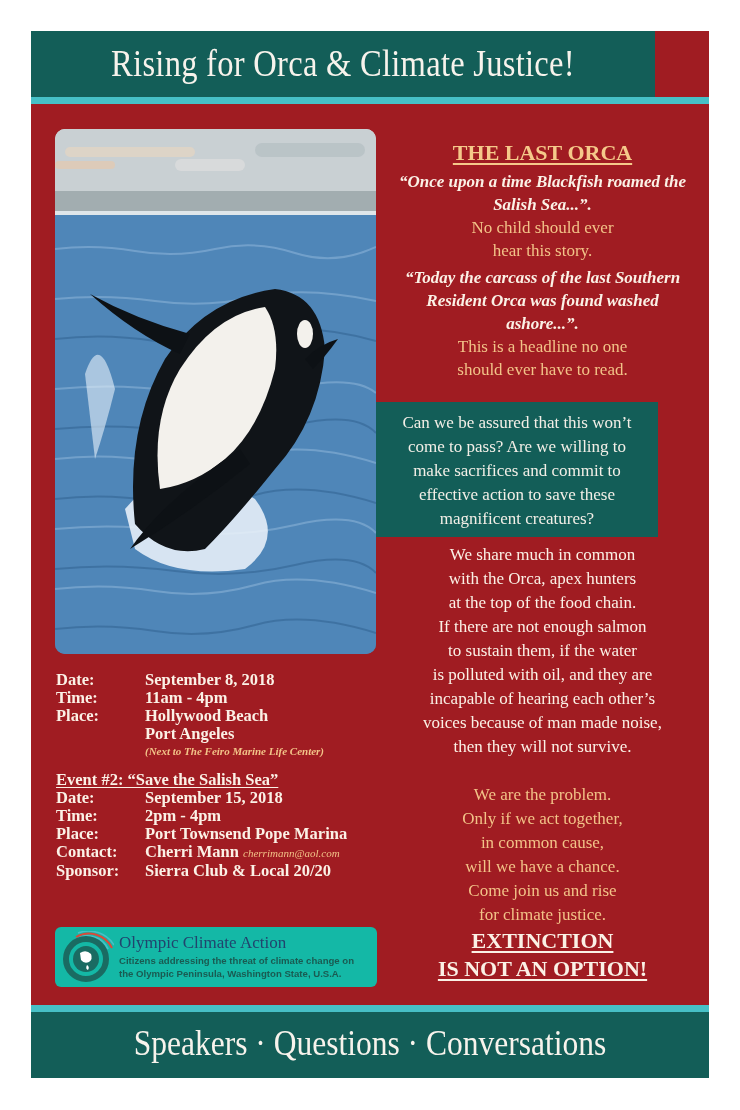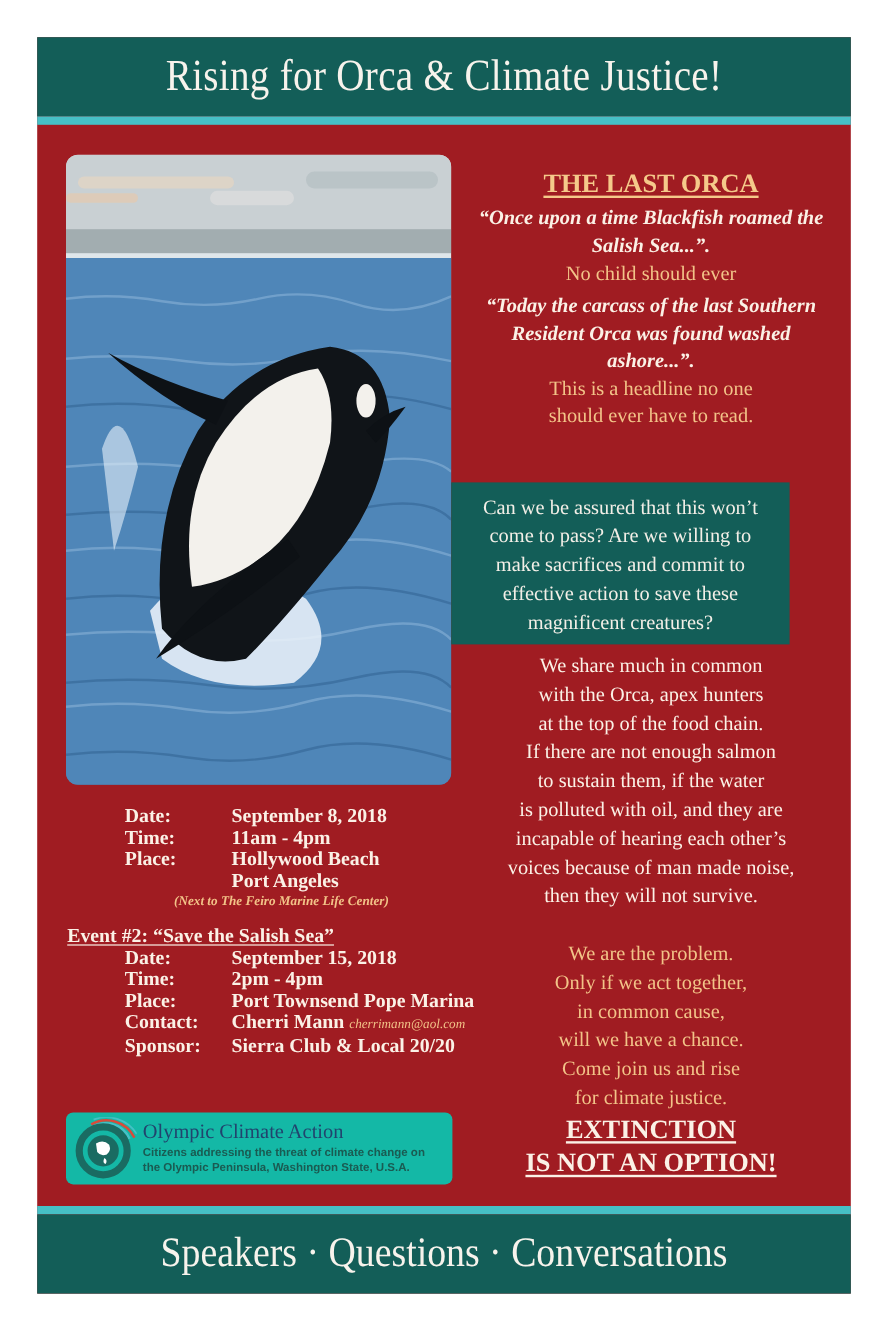--- a/index.html
+++ b/index.html
@@ -1,21 +1,21 @@
 <!DOCTYPE html>
 <html><head>
   <meta charset="utf-8">
   <style>
     * { box-sizing: border-box; margin: 0; padding: 0; }
     html, body { width: 740px; height: 1110px; background: #ffffff; overflow: hidden; }
     body { position: relative; font-family: "Liberation Serif", "DejaVu Serif", serif; }
 
     .poster { position: absolute; left: 31px; top: 31px; width: 678px; height: 1047px; background: #a01c22; }
 
-    .header { position: absolute; left: 0; top: 0; width: 678px; height: 66px; background: #135e58; }
+    .header { position: absolute; left: 0; top: 0; width: 624px; height: 66px; background: #135e58; }
     .header-title { position: absolute; left: 0; top: 0; width: 100%; height: 66px; line-height: 66px; text-align: center; color: #f7f3ec; font-size: 37px; letter-spacing: 0.3px; transform: scaleX(0.88); transform-origin: center; white-space: nowrap; }
     .stripe-top { position: absolute; left: 0; top: 66px; width: 678px; height: 7px; background: #46c0c6; }
 
     .photo { position: absolute; left: 24px; top: 98px; width: 321px; height: 525px; border-radius: 10px; overflow: hidden;
       background: linear-gradient(180deg, #d7dde0 0%, #b9c2c6 8%, #9aa6aa 14%, #a8b3b4 16%, #7ea7c9 17%, #5c8fbf 40%, #3e76a8 70%, #4a82b3 100%); }
     .photo svg { position: absolute; left: 0; top: 0; }
 
     .right-col { position: absolute; left: 345px; top: 73px; width: 333px; }
     .block { text-align: center; }
     .last-orca-heading { margin-top: 36px; color: #f5c98a; font-size: 22px; font-weight: bold; text-decoration: underline; text-underline-offset: 3px; line-height: 26px; }
@@ -24,21 +24,21 @@
     .gap-4 { margin-top: 4px; }
 
     .teal-box { position: absolute; left: 345px; top: 371px; width: 282px; height: 135px; background: #135e58; text-align: center; color: #f3efe7; font-size: 17px; line-height: 24px; padding-top: 9px; }
 
     .share-block { position: absolute; left: 345px; top: 512px; width: 333px; text-align: center; color: #fbf1e6; font-size: 17px; line-height: 24px; }
     .problem-block { position: absolute; left: 345px; top: 752px; width: 333px; text-align: center; color: #f2c388; font-size: 17px; line-height: 24px; }
     .extinction { position: absolute; left: 345px; top: 896px; width: 333px; text-align: center; color: #fbf1e6; font-size: 22px; font-weight: bold; line-height: 28px; text-decoration: underline; text-underline-offset: 3px; }
 
     .details { position: absolute; left: 25px; top: 640px; width: 330px; color: #fbf1e6; font-weight: bold; font-size: 16.5px; line-height: 18px; }
     .row { display: flex; white-space: nowrap; }
-    .row .lbl { width: 89px; flex: none; margin-left: 48px; }
+    .row .lbl { width: 89px; flex: none; }
     .row .val { flex: 1; }
     .note { padding-left: 89px; color: #f2c388; font-style: italic; font-weight: bold; font-size: 11px; line-height: 16px; }
     .event2 { margin-top: 12px; text-decoration: underline; text-underline-offset: 2px; }
     .email { color: #f2c388; font-style: italic; font-size: 11px; font-weight: normal; }
 
     .oca-box { position: absolute; left: 24px; top: 896px; width: 322px; height: 60px; background: #14b8a6; border-radius: 6px; }
     .oca-logo { position: absolute; left: 5px; top: 4px; width: 54px; height: 52px; }
     .oca-name { position: absolute; left: 64px; top: 6px; color: #21446e; font-size: 17px; line-height: 20px; white-space: nowrap; }
     .oca-tagline { position: absolute; left: 64px; top: 27px; color: #1a5b52; font-family: "Liberation Sans", "DejaVu Sans", sans-serif; font-weight: bold; font-size: 9.6px; line-height: 13px; white-space: nowrap; }
 
@@ -96,20 +96,21 @@
 
       <path d="M250 230 Q265 215 283 210 Q270 228 258 240 Z" fill="#0d1115"></path>
       <ellipse cx="250" cy="205" rx="8" ry="14" fill="#f3f1ec"></ellipse>
     </svg>
   </div>
 
   <div class="right-col">
     <div class="block last-orca-heading">THE LAST ORCA</div>
     <div class="block quote gap-4">“Once upon a time Blackfish roamed the Salish Sea...”.</div>
     <div class="block peach">No child should ever</div>
+    <div class="block peach">hear this story.</div>
     <div class="block quote gap-4">“Today the carcass of the last Southern Resident Orca was found washed ashore...”.</div>
     <div class="block peach">This is a headline no one</div>
     <div class="block peach">should ever have to read.</div>
   </div>
 
   <div class="teal-box">
     <div>Can we be assured that this won’t</div>
     <div>come to pass? Are we willing to</div>
     <div>make sacrifices and commit to</div>
     <div>effective action to save these</div>

